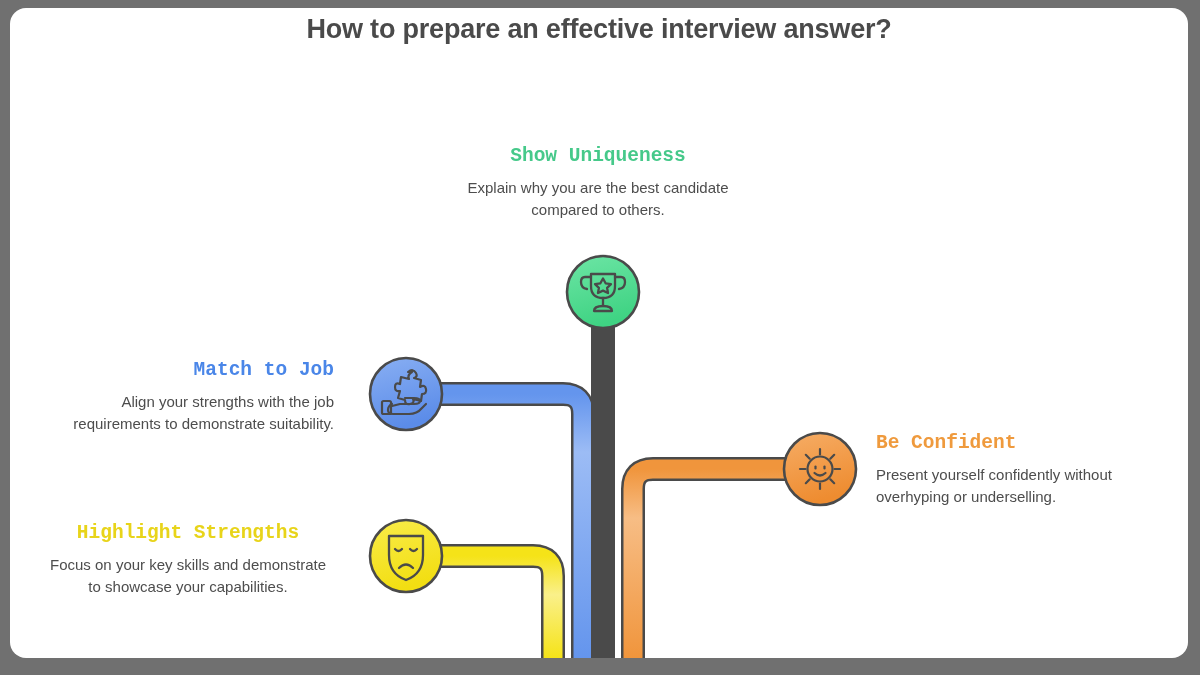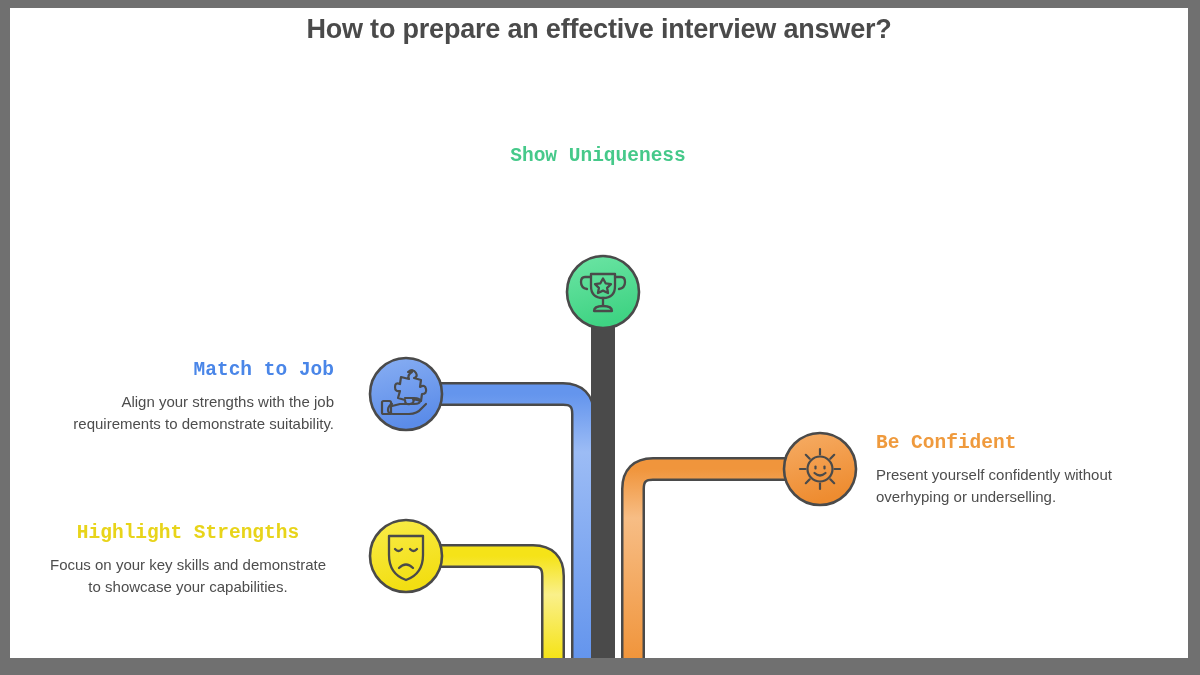--- a/index.html
+++ b/index.html
@@ -8,20 +8,21 @@
     background:#707070;
     font-family:"Liberation Sans", sans-serif;
     overflow:hidden;
   }
   #frame{
     position:absolute;
     left:10px; top:8px;
     width:1178px; height:650px;
     background:#ffffff;
     overflow:hidden;
+    border-radius:16px;
   }
   #title{
     position:absolute;
     left:0; top:6px;
     width:1178px;
     text-align:center;
     font-size:27px;
     font-weight:bold;
     color:#4a4a4a;
     letter-spacing:-0.2px;
@@ -170,20 +171,21 @@
         <path d="M 795.8 446.8 l 3.9 3.9"></path>
         <path d="M 820.3 471.3 l 3.9 3.9"></path>
         <path d="M 824.2 446.8 l -3.9 3.9"></path>
         <path d="M 799.7 471.3 l -3.9 3.9"></path>
       </g>
     </g>
   </svg>
 
   <div class="block center-al" id="blk-unique">
     <div class="b-head" style="color:#46c98a">Show Uniqueness</div>
+    <div class="b-body">Explain why you are the best candidate compared to others.</div>
   </div>
 
   <div class="block right-al" id="blk-match">
     <div class="b-head" style="color:#4a86e8">Match to Job</div>
     <div class="b-body">Align your strengths with the job requirements to demonstrate suitability.</div>
   </div>
 
   <div class="block right-al" id="blk-high">
     <div class="b-head" style="color:#e8d41a">Highlight Strengths</div>
     <div class="b-body">Focus on your key skills and demonstrate to showcase your capabilities.</div>

